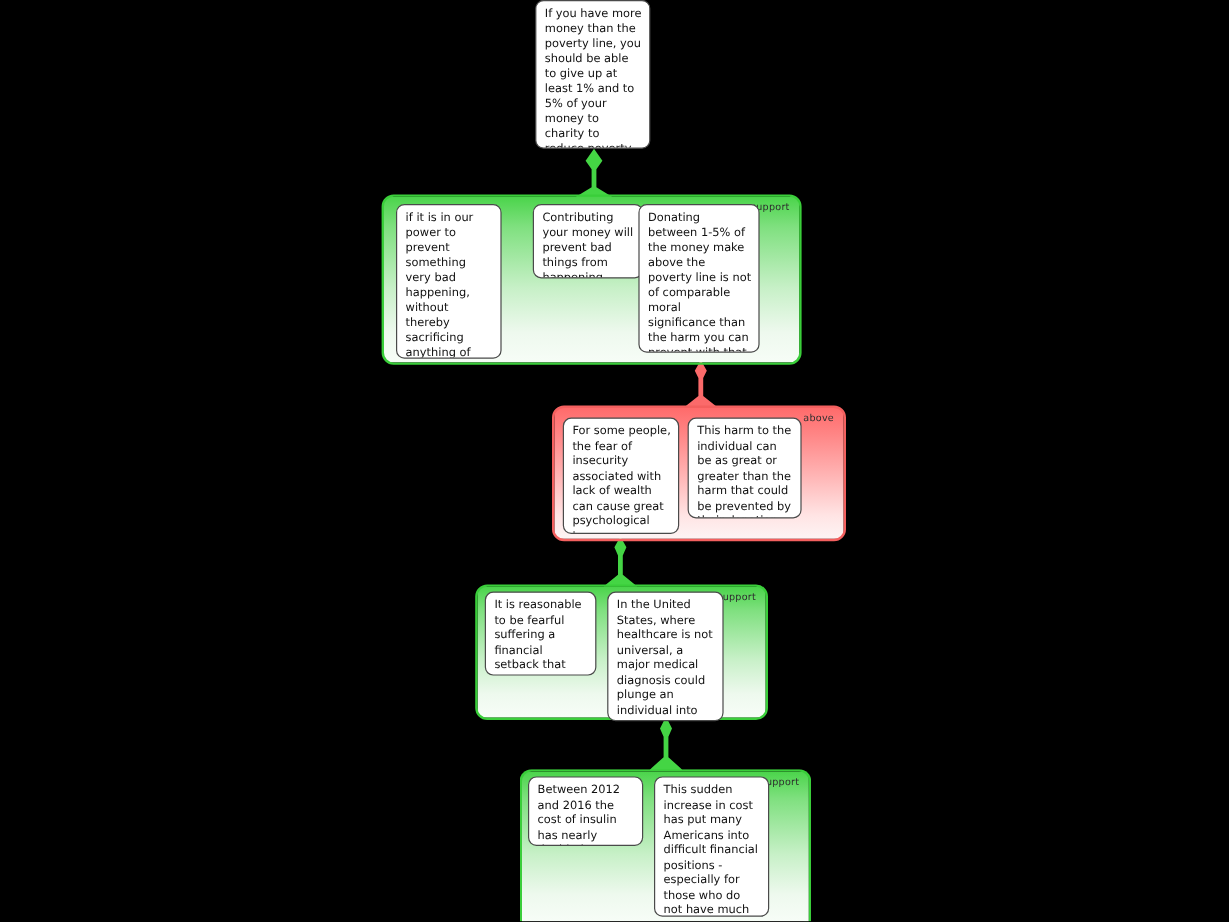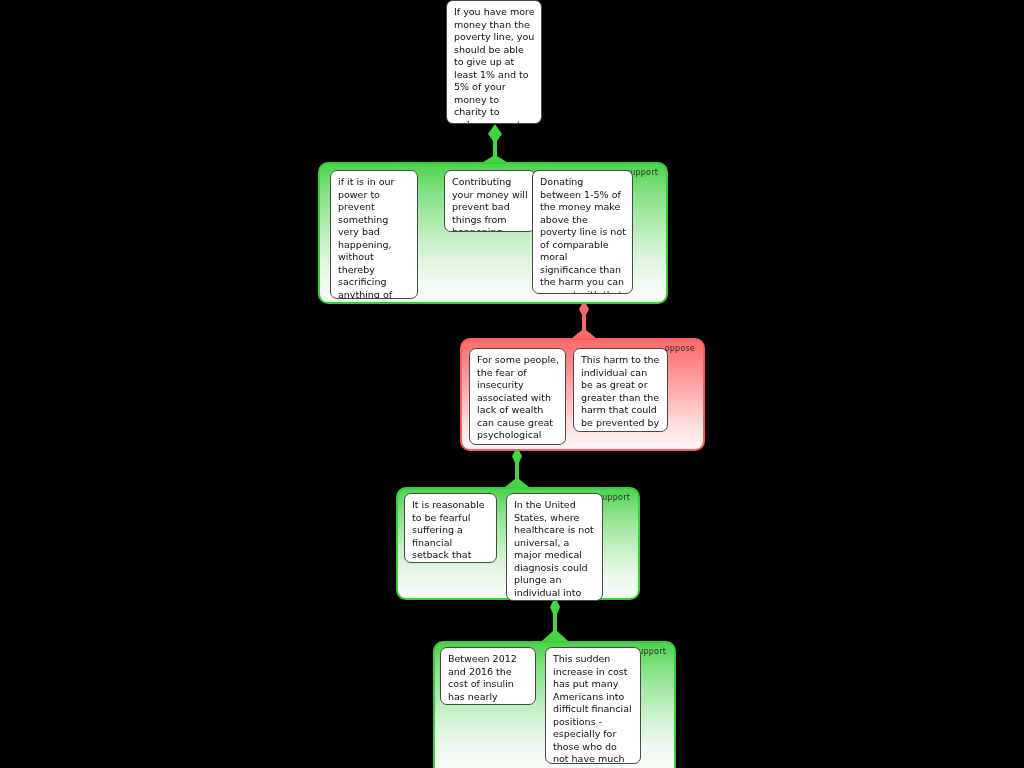--- a/index.html
+++ b/index.html
@@ -96,21 +96,21 @@
   <div class="card" style="left:433px; top:170px; width:92px; height:62px;margin-left:11px;">Contributing your money will prevent bad things from happening.</div>
   <div class="card" style="left:532px; top:170px; width:101px; height:124px;">Donating between 1-5% of the money make above the poverty line is not of comparable moral significance than the harm you can prevent with that money.</div>
 
   <div class="connector" style="left:570px; top:300px; width:28px; height:40px;">
     <svg width="28" height="40" viewBox="0 0 28 40">
       <path d="M14 0 L19 9 L16 15 L16 30 L26 38 L28 40 L0 40 L2 38 L12 30 L12 15 L9 9 Z" fill="#fb6a6a"></path>
     </svg>
   </div>
 
   <div class="group oppose" style="left:460px; top:338px; width:245px; height:113px;">
-    <span class="group-label">oppose</span>
+    <span class="group-label">above</span>
   </div>
   <div class="card" style="left:469px; top:348px; width:97px; height:97px;">For some people, the fear of insecurity associated with lack of wealth can cause great psychological harm.</div>
   <div class="card" style="left:573px; top:348px; width:95px; height:84px;">This harm to the individual can be as great or greater than the harm that could be prevented by their donation.</div>
 
   <div class="connector" style="left:503px; top:447px; width:28px; height:42px;">
     <svg width="28" height="42" viewBox="0 0 28 42">
       <path d="M14 0 L19 9 L16 16 L16 32 L26 40 L28 42 L0 42 L2 40 L12 32 L12 16 L9 9 Z" fill="#44d544"></path>
     </svg>
   </div>
 

